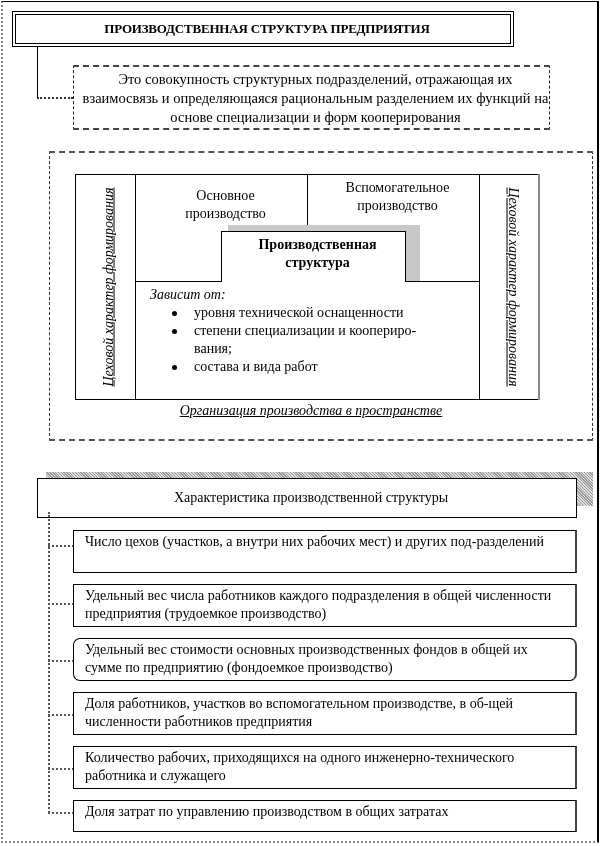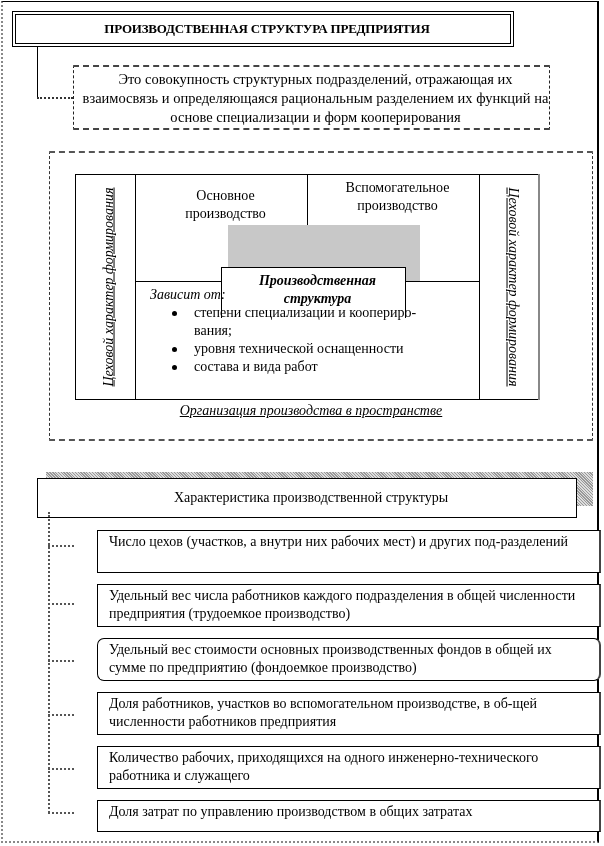--- a/index.html
+++ b/index.html
@@ -59,23 +59,22 @@
     padding-top: 5px;
   }
   .cell-main { left: 136px; width: 172px; border-right: 1px solid #000; }
   .cell-aux { left: 308px; width: 171px; }
   .divider-h { left: 136px; top: 281px; width: 343px; height: 0; border-top: 1.5px solid #000; }
 
   .center-shadow { left: 228px; top: 225px; width: 192px; height: 56px; background: #c8c8c8; }
   .center-box {
     left: 221px; top: 231px; width: 185px; height: 51px; background: #fff;
     border: 1px solid #000; border-bottom: none;
-    text-align: center; font-weight: bold; font-style: italic; font-size: 14px; line-height: 18px;
+    text-align: center; font-weight: bold; font-size: 14px; line-height: 18px;
     padding-top: 4px;
-    margin-top: 36px;
   }
 
   .depends {
     left: 136px; top: 283px; width: 343px; height: 117px; padding: 3px 0 0 14px;
     font-size: 14px; line-height: 18px;
   }
   .depends .dep-title { font-style: italic; }
   .depends ul { margin: 0; padding: 0 0 0 0; list-style: none; }
   .depends li { position: relative; padding-left: 44px; }
   .depends li::before {
@@ -95,21 +94,21 @@
     left: 37px; top: 478px; width: 540px; height: 40px; background: #fff;
     border: 1px solid #000; border-bottom: 1.5px solid #000;
     display: flex; align-items: center; justify-content: center; font-size: 14px;
   }
   .conn-v2 { left: 48px; top: 512px; width: 0; height: 301px; border-left: 2px dotted #555; }
   .conn-h {
     left: 48px; width: 26px; height: 0; border-top: 2px dotted #555;
   }
   .item-box {
     left: 73px; width: 504px; border: 1px solid #000; border-right: 2px solid #444; border-bottom: 1.5px solid #000;
-    font-size: 14px; line-height: 18px; padding: 2px 10px 4px 11px; background: #fff; margin-left: 24px;
+    font-size: 14px; line-height: 18px; padding: 2px 10px 4px 11px; background: #fff;
   }
 </style>
 </head>
 <body>
 
 <div class="page-frame"></div>
 
 <div class="abs title-box">
     <span>ПРОИЗВОДСТВЕННАЯ СТРУКТУРА ПРЕДПРИЯТИЯ</span>
   </div>
@@ -136,22 +135,22 @@
 <div class="abs divider-h"></div>
 
 <div class="abs center-shadow"></div>
 <div class="abs center-box">
   <div style="width:150px;margin:0 auto;">Производственная структура</div>
 </div>
 
 <div class="abs depends">
   <div class="dep-title">Зависит от:</div>
   <ul>
+    <li>уровня технической оснащенности</li>
     <li style="width:240px;">степени специализации и коопериро-вания;</li>
-    <li>уровня технической оснащенности</li>
     <li>состава и вида работ</li>
   </ul>
 </div>
 <div class="abs org-label"><span>Организация производства в пространстве</span></div>
 
 <div class="abs char-shadow"></div>
 <div class="abs char-header">Характеристика производственной структуры</div>
 <div class="abs conn-v2"></div>
 
 <div class="abs conn-h" style="top:545px"></div>

